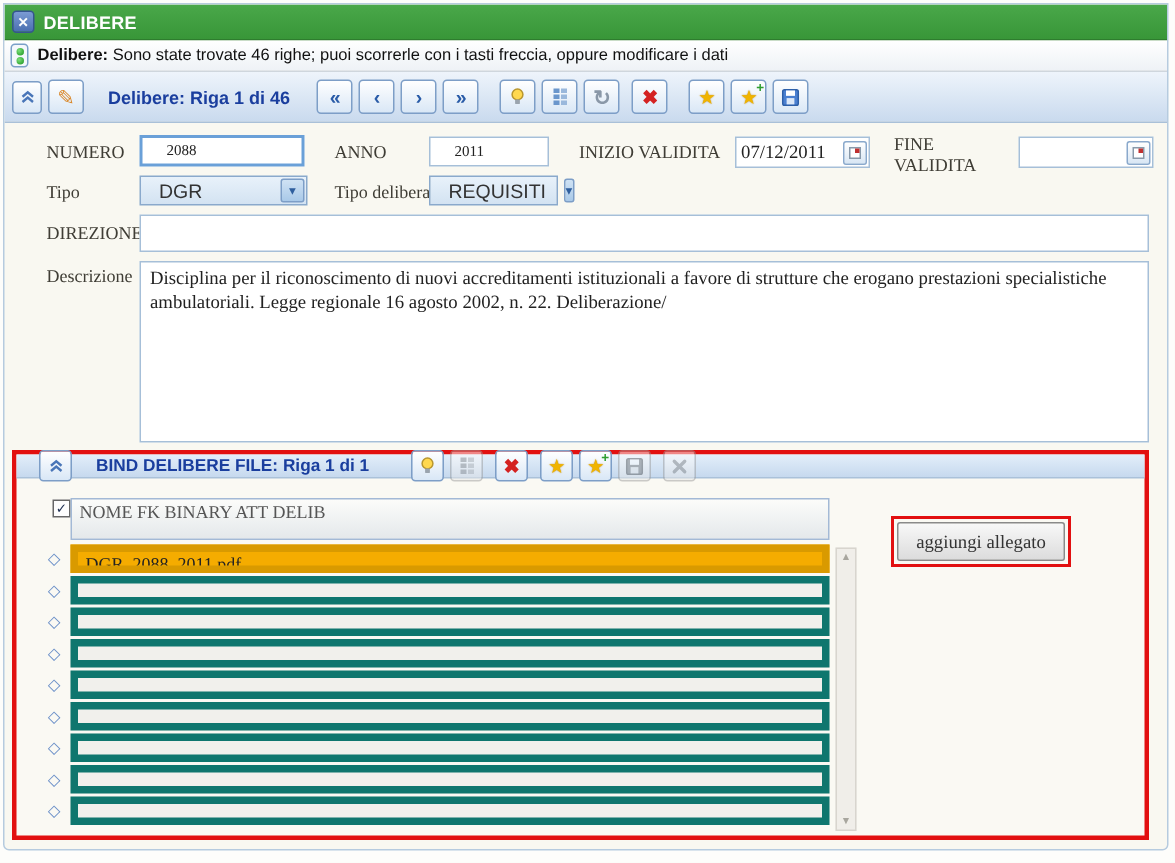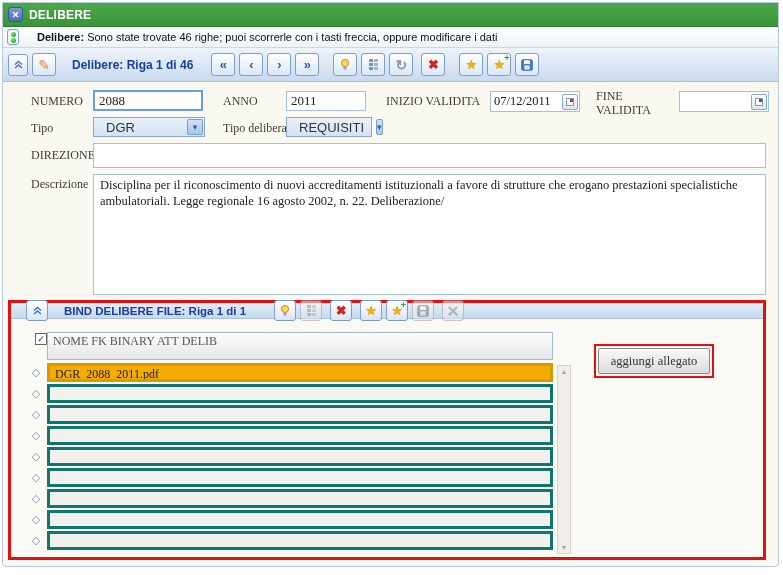--- a/index.html
+++ b/index.html
@@ -12,21 +12,21 @@
               background:linear-gradient(#4aa84a,#389638); border-bottom:1px solid #2e7d2e;
               display:flex; align-items:center; padding-left:5px; gap:6px; }
   .close-box { width:15px; height:15px; border-radius:3px; border:1px solid #35558f;
                background:linear-gradient(#7b9bd4,#4a6fb0); color:#fff; font-size:9px; font-weight:bold;
                display:flex; align-items:center; justify-content:center; cursor:pointer; }
   .win-title { color:#fff; font-weight:bold; font-size:12px; letter-spacing:.2px; }
 
   
   .msgbar { position:absolute; left:0; top:24px; right:0; height:21px;
             background:linear-gradient(#ffffff,#eef2f6); border-bottom:1px solid #cfd6dd;
-            display:flex; align-items:center; padding-left:4px; gap:18px; font-size:11px; color:#111; }
+            display:flex; align-items:center; padding-left:4px; gap:6px; font-size:11px; color:#111; }
   .status-ico { width:12px; height:16px; border:1px solid #7aa0c8; border-radius:3px;
                 background:#f4f8fc; position:relative; flex:0 0 auto; }
   .status-ico i { position:absolute; left:3px; width:5px; height:5px; border-radius:50%;
                   background:radial-gradient(circle at 35% 35%, #7ce07c, #18901a); }
   .status-ico i.d1{ top:2px; } .status-ico i.d2{ top:8px; }
   .msg-b { font-weight:bold; }
 
   
   .toolbar { position:absolute; left:0; top:45px; right:0; height:34px;
              background:linear-gradient(#eef4fb,#c9daee); border-bottom:1px solid #a9c0d8;
@@ -46,21 +46,21 @@
   .refresh { color:#8a98a8; font-size:14px; font-weight:bold; line-height:1; }
   .grid-ico { width:9px; height:12px; position:relative; }
   .grid-ico::before { content:""; position:absolute; left:0; top:0; width:4px; height:3px;
     background:#6a96cc; box-shadow:5px 0 0 #9ab8dc, 0 4px 0 #6a96cc, 5px 4px 0 #9ab8dc, 0 8px 0 #6a96cc, 5px 8px 0 #9ab8dc; }
   .rec-label { color:#1a3e9e; font-weight:bold; font-size:12px; margin:0 18px 0 16px; }
   .gap8 { width:8px; flex:0 0 auto; } .gap14 { width:14px; flex:0 0 auto; }
 
   
   .form-label { position:absolute; font-family:"Liberation Serif", serif; font-size:12px; color:#3f3d35; }
   .txt { position:absolute; border:1px solid #a6bfd8; background:#fff; font-family:"Liberation Serif", serif;
-         font-size:13px; color:#222; padding:1px 4px; }
+         font-size:10px; color:#222; padding:1px 16px; }
   .txt.focus { border:2px solid #6aa0d8; }
   .datefield { position:absolute; height:21px; border:1px solid #a6bfd8; background:#fff;
                display:flex; align-items:center; }
   .datefield .dval { flex:1; font-family:Liberation Serif, serif; font-size:12.5px; color:#222; padding:0 3px; }
   .calbtn { width:16px; height:16px; margin-right:1px; border:1px solid #8aa9cc; border-radius:2px;
             background:linear-gradient(#ffffff,#d8e6f4); display:flex; align-items:center; justify-content:center; cursor:pointer; }
   .calbtn i { width:8px; height:8px; border:1px solid #8899aa; background:#fff; position:relative; display:block; }
   .calbtn i::after { content:""; position:absolute; right:0; top:0; width:3px; height:3px; background:#c03030; }
   .selectbox { position:absolute; height:20px; border:1px solid #8aa9cc; background:linear-gradient(#e8f1fa,#d3e3f2);
                display:flex; align-items:center; cursor:pointer; }
@@ -81,21 +81,21 @@
 
   .hdr-check { position:absolute; left:24px; top:30px; width:12px; height:12px; border:1px solid #666;
                background:#fdfdfd; font-size:9px; color:#223355; display:flex; align-items:center;
                justify-content:center; cursor:pointer; }
   .att-header { position:absolute; left:36px; top:29px; width:506px; height:28px;
                 border:1px solid #a3b9d6; background:linear-gradient(#fcfcfa,#e4e8eb);
                 font-family:"Liberation Serif", serif; font-size:12px; color:#555; padding:1px 5px; cursor:pointer; }
   .att-rows { position:absolute; left:14px; top:60px; width:528px; }
   .att-row { display:flex; align-items:center; height:19px; margin-bottom:2px; cursor:pointer; }
   .att-row .marker { width:22px; color:#6a8fc8; font-size:11px; text-align:center; flex:0 0 auto; }
-  .att-row .cell { flex:1; height:19px; border:3px solid #0f766e; background:#f1f0ec;
+  .att-row .cell { flex:1; height:19px; border:5px solid #0f766e; background:#f1f0ec;
                    font-family:"Liberation Serif", serif; font-size:12px; color:#222;
                    padding:1px 5px; overflow:hidden; white-space:nowrap; }
   .att-row.hl .cell { background:#f5ac00; border-color:#d99a00; }
 
   .vscroll { position:absolute; left:546px; top:62px; width:14px; height:189px;
              background:#f0eee9; border:1px solid #d8d5ce; display:flex; flex-direction:column;
              justify-content:space-between; align-items:center; padding:2px 0; cursor:pointer; }
   .vscroll span { color:#a8a69e; font-size:7px; line-height:1; }
 
   .addbtn-wrap { position:absolute; left:583px; top:41px; border:2px solid #e21010; padding:2px; }

